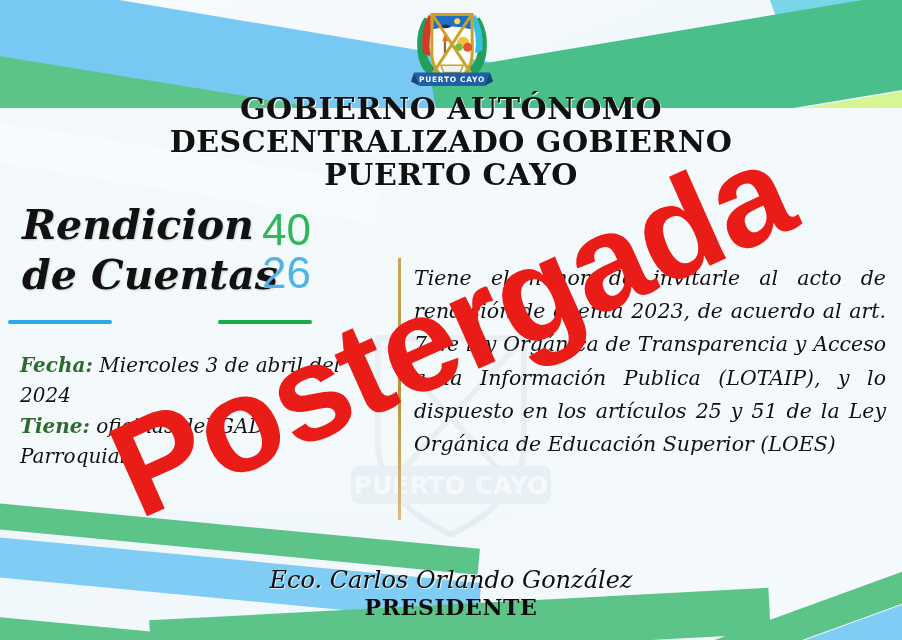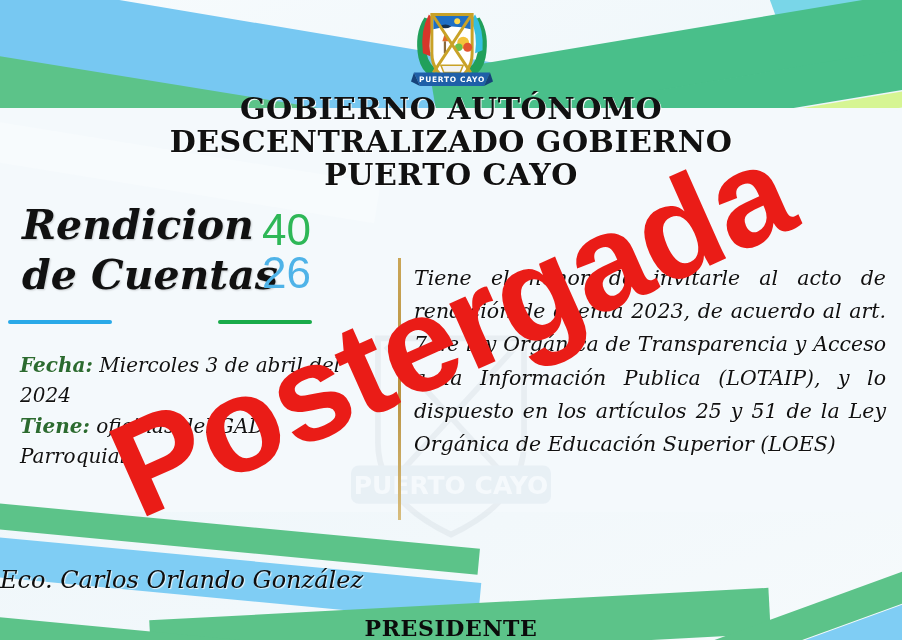--- a/index.html
+++ b/index.html
@@ -185,35 +185,34 @@
     font-style:italic;
     font-size:20.5px;
     line-height:1.62;
     color:#101010;
     text-align:justify;
     text-shadow:1px 1px 1px rgba(255,255,255,.85);
   }
 
   
   .sign-name{
-    position:absolute;left:0;right:0;top:566px;
+    position:absolute;left:0;right:0;top:566px;text-align:center;
     font-family:"DejaVu Serif",serif;
     font-style:italic;
     font-size:24px;
     color:#0e0e0e;
     text-shadow:1px 1px 1px rgba(255,255,255,.85);
   }
   .sign-role{
     position:absolute;left:0;right:0;top:594px;text-align:center;
     font-family:"DejaVu Serif",serif;
     font-weight:bold;
     font-size:22px;
     letter-spacing:.6px;
     color:#0b0b0b;
-    margin-top:21px;
   }
 
   
   .stamp{
     position:absolute;left:50%;top:330px;
     transform:translate(-50%,-50%) rotate(-24deg);
     font-family:"Liberation Sans",sans-serif;
     font-weight:bold;
     font-size:135px;
     letter-spacing:-1px;

